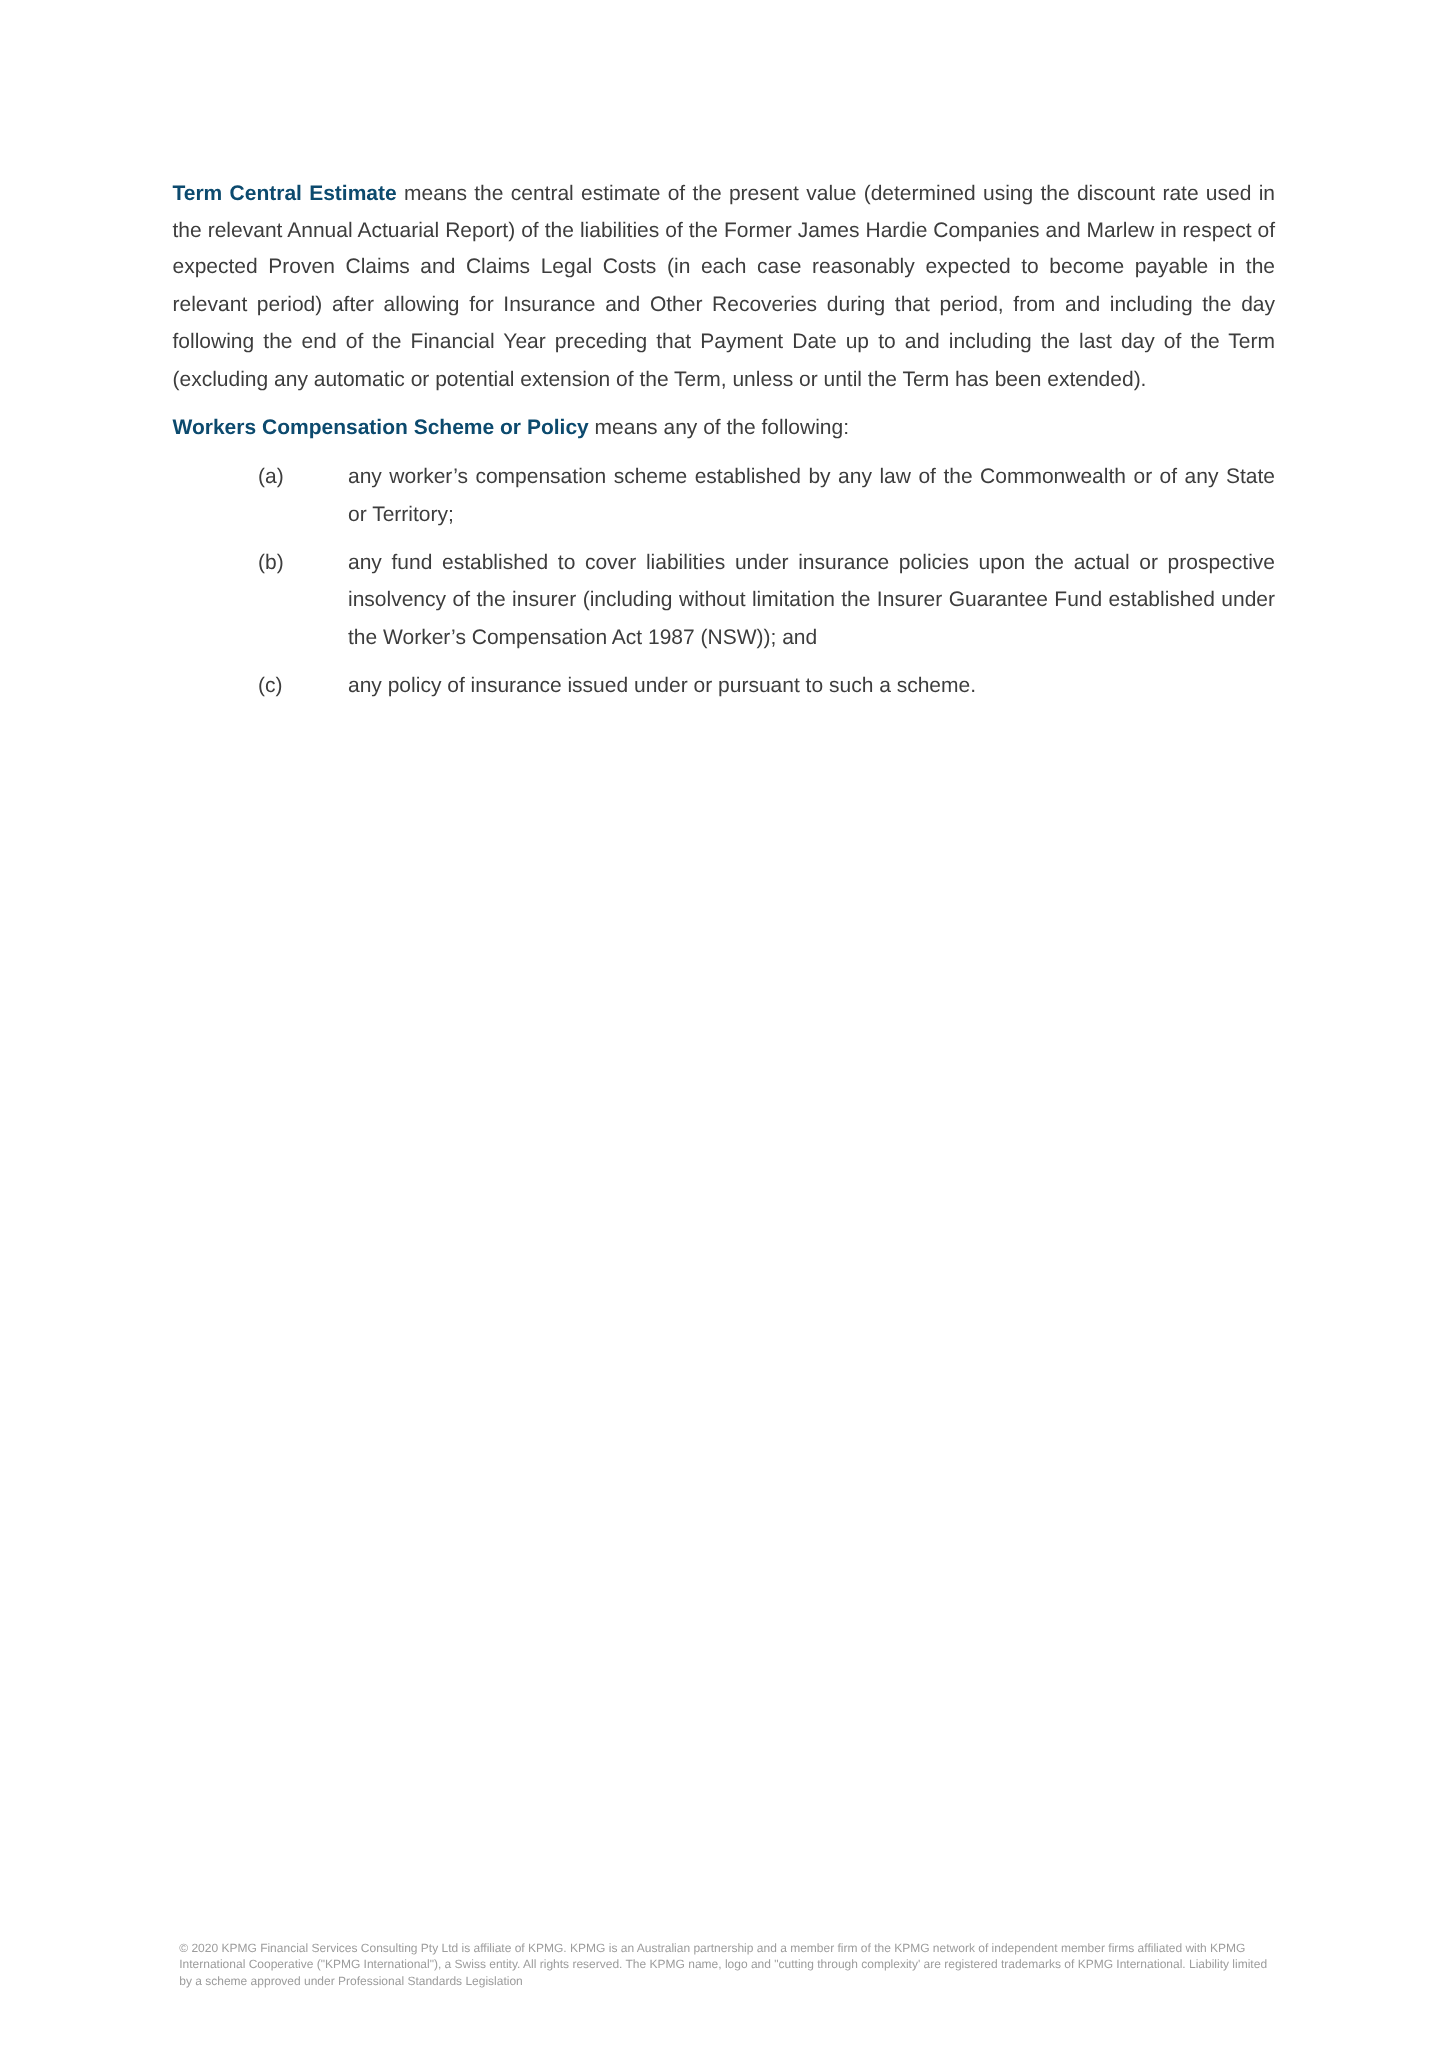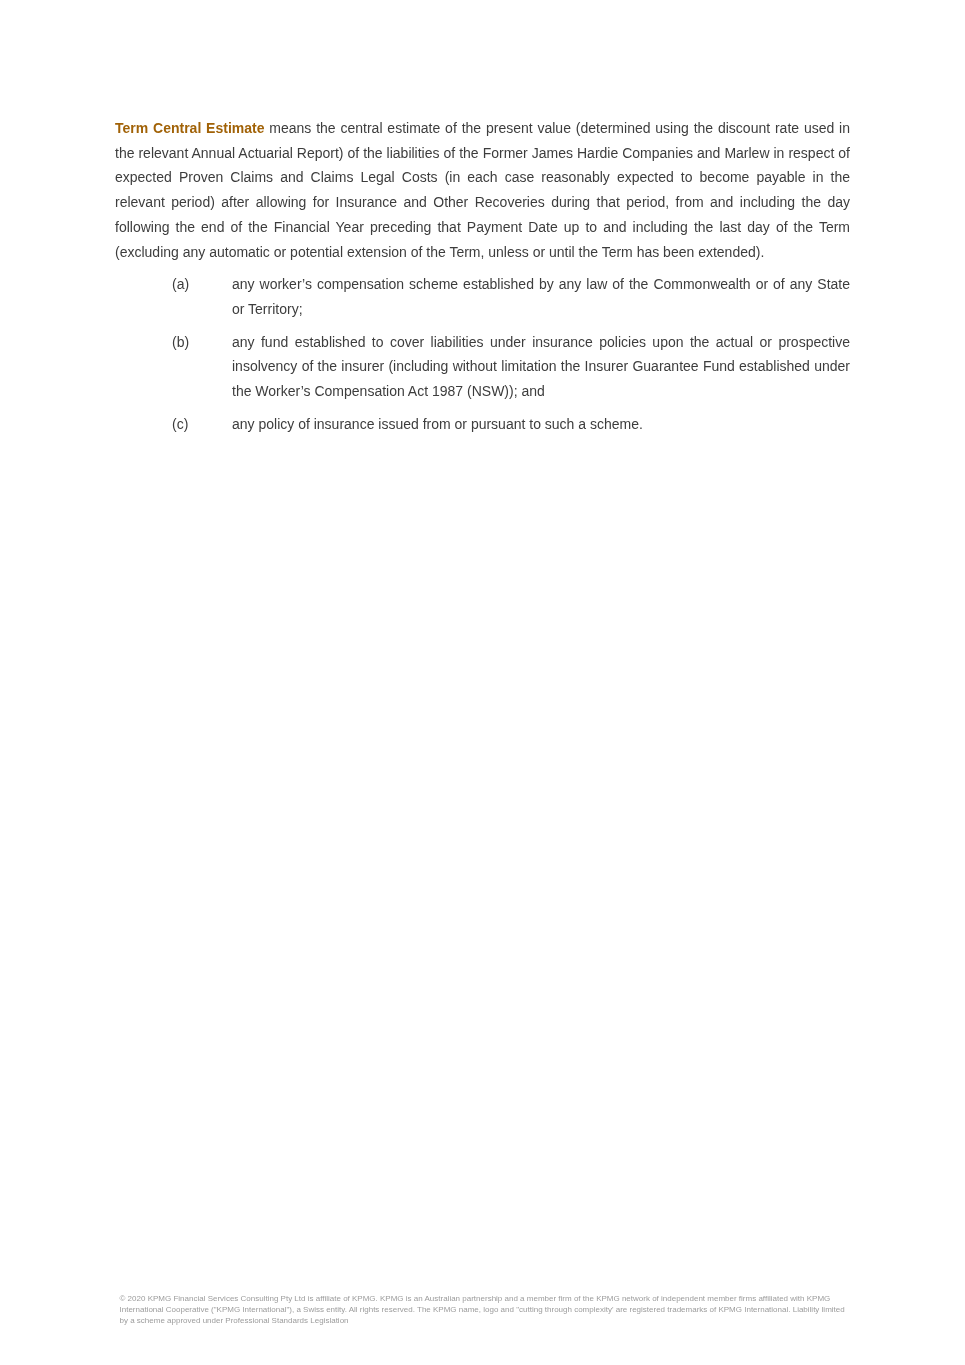--- a/index.html
+++ b/index.html
@@ -24,21 +24,21 @@
   }
   .para {
     margin: 0 0 8px 0;
     font-size: 14px;
     line-height: 24.7px;
     text-align: justify;
     color: #3d3d3d;
   }
   .para strong {
     font-weight: 700;
-    color: #a16207;
+    color: #0c4a6e;
   }
   .def-list {
     margin: 0;
     padding: 0;
     list-style: none;
   }
   .def-item {
     position: relative;
     margin: 0 0 8px 0;
     padding-left: 117px;
@@ -82,33 +82,34 @@
 </style>
 </head>
 <body>
 
 <div class="page">
 
   <main class="content">
 
     <p class="para"><strong>Term Central Estimate</strong><span> means the central estimate of the present value (determined using the discount rate used in the relevant Annual Actuarial Report) of the liabilities of the Former James Hardie Companies and Marlew in respect of expected Proven Claims and Claims Legal Costs (in each case reasonably expected to become payable in the relevant period) after allowing for Insurance and Other Recoveries during that period, from and including the day following the end of the Financial Year preceding that Payment Date up to and including the last day of the Term (excluding any automatic or potential extension of the Term, unless or until the Term has been extended).</span></p>
 
+    <p class="para"><strong>Workers Compensation Scheme or Policy</strong><span> means any of the following:</span></p>
 
     <ol class="def-list">
       <li class="def-item">
         <span class="item-label">(a)</span>
         <span>any worker’s compensation scheme established by any law of the Commonwealth or of any State or Territory;</span>
       </li>
       <li class="def-item">
         <span class="item-label">(b)</span>
         <span>any fund established to cover liabilities under insurance policies upon the actual or prospective insolvency of the insurer (including without limitation the Insurer Guarantee Fund established under the Worker’s Compensation Act 1987 (NSW)); and</span>
       </li>
       <li class="def-item">
         <span class="item-label">(c)</span>
-        <span>any policy of insurance issued from or pursuant to such a scheme.</span>
+        <span>any policy of insurance issued under or pursuant to such a scheme.</span>
       </li>
     </ol>
 
   </main>
 
 
   <p class="disclaimer">© 2020 KPMG Financial Services Consulting Pty Ltd is affiliate of KPMG. KPMG is an Australian partnership and a member firm of the KPMG network of independent member firms affiliated with KPMG International Cooperative ("KPMG International"), a Swiss entity. All rights reserved. The KPMG name, logo and "cutting through complexity' are registered trademarks of KPMG International. Liability limited by a scheme approved under Professional Standards Legislation</p>
 
 </div>
 

